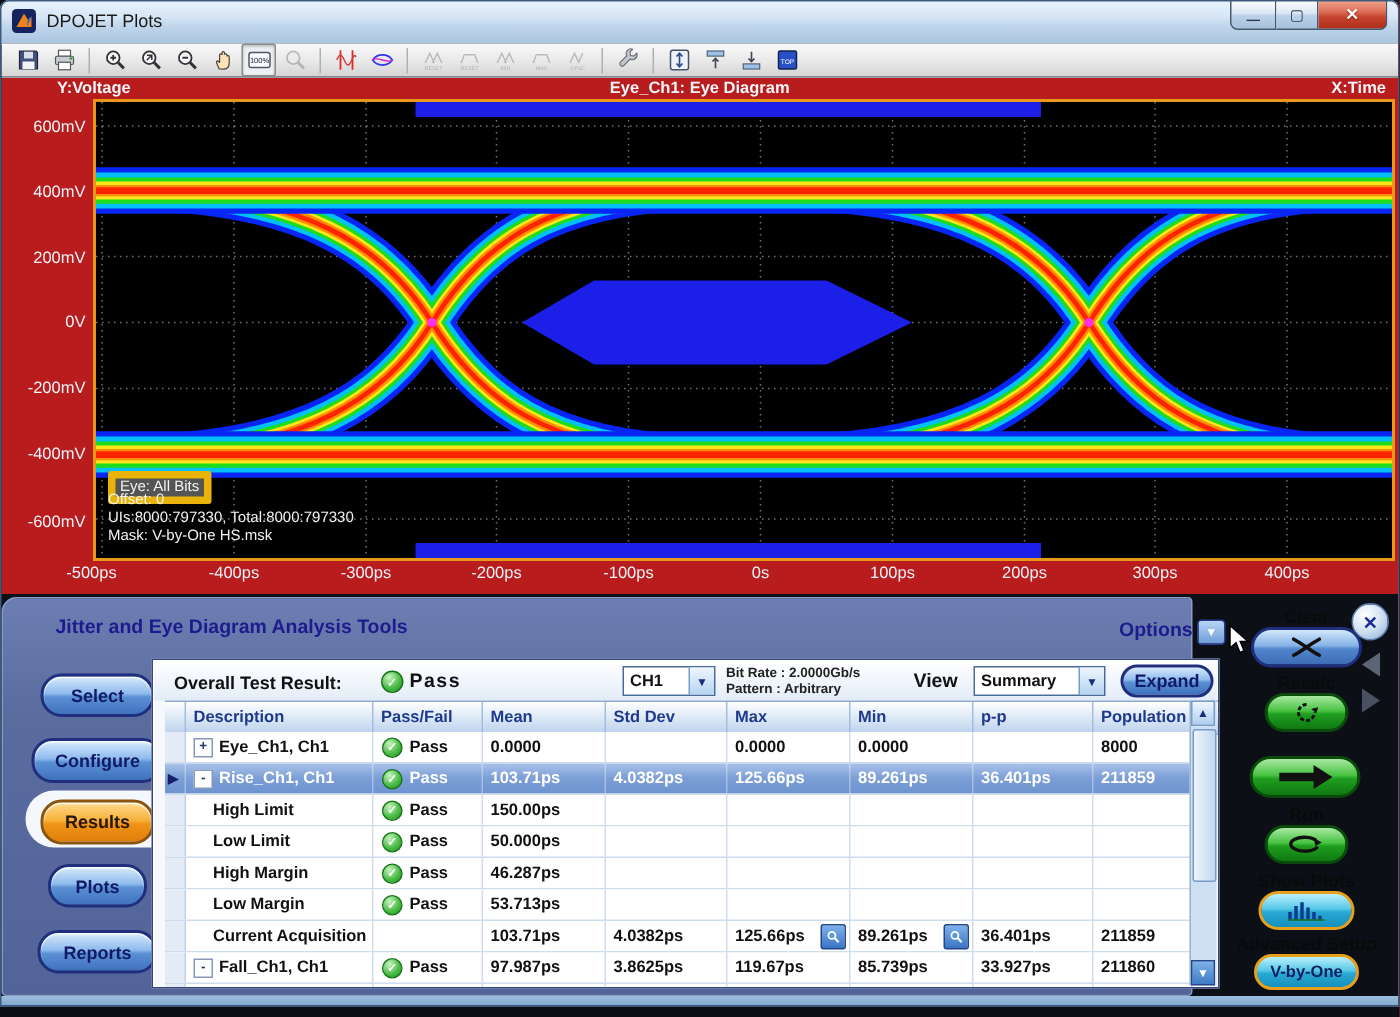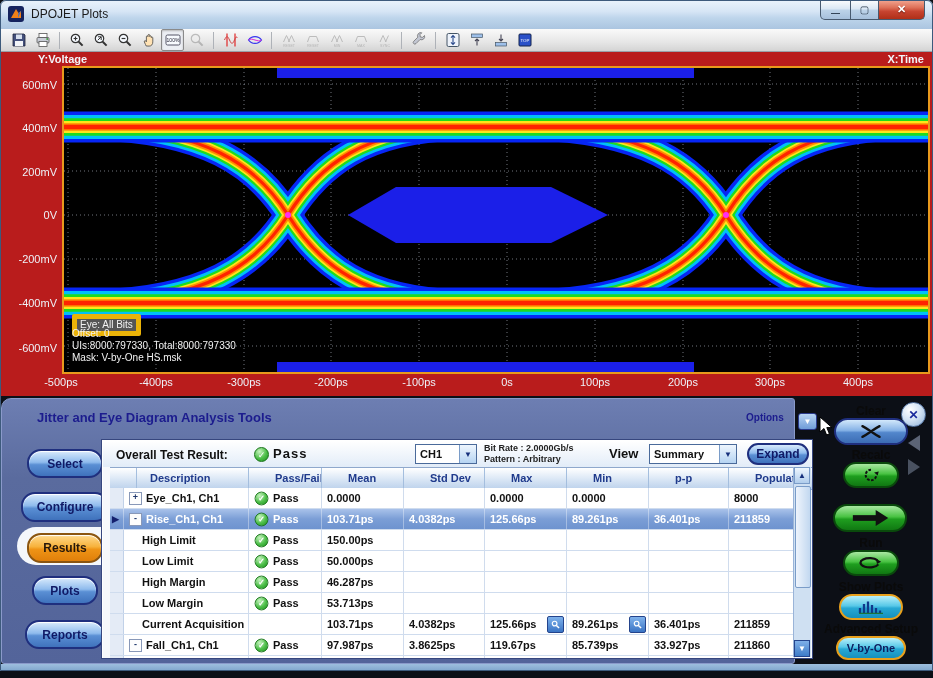--- a/index.html
+++ b/index.html
@@ -38,21 +38,21 @@
   .plot-frame{position:absolute;left:61px;top:14px;width:864px;height:304px;border:2px solid #e8991c;background:#000;}
   .plot-frame svg{position:absolute;left:0;top:0;}
   .ylab{position:absolute;left:0;width:56px;text-align:right;font-size:11px;color:#eef2f8;height:12px;line-height:12px;}
   .xlab{position:absolute;top:324px;width:60px;text-align:center;font-size:11px;color:#eef2f8;}
   .anno{position:absolute;left:8px;color:#f2f2f2;font-size:10px;line-height:12px;white-space:nowrap;}
   .anno-badge{background:#555;border:5px solid #eab308;border-radius:2px;padding:0 3px;display:inline-block;}
   
   .panel{position:absolute;left:1px;top:398px;width:794px;height:266px;background:linear-gradient(180deg,#6d7eb2,#5a6b9e 30%,#53649a);
          border:1px solid #8a9aca;border-radius:10px 3px 3px 3px;box-sizing:border-box;}
   .panel-title{position:absolute;left:35px;top:11px;font-size:13px;font-weight:bold;color:#1c1c8e;}
-  .options-label{position:absolute;left:744px;top:13px;font-size:10px;font-weight:bold;color:#1c1c8e;}
+  .options-label{position:absolute;left:744px;top:13px;font-size:13px;font-weight:bold;color:#1c1c8e;}
   .opt-arrow{position:absolute;left:796px;top:14px;width:17px;height:15px;border-radius:3px;border:1px solid #2a3a8c;
              background:linear-gradient(#b8d4f4,#6f9cd8);color:#fff;font-size:8px;display:flex;align-items:center;justify-content:center;}
   .opt-arrow::after{content:"▼";}
   .panel-close{position:absolute;left:899px;top:3px;width:23px;height:23px;border-radius:50%;
                background:radial-gradient(circle at 35% 30%,#ffffff,#d5e4f4 45%,#8fb0d8);border:1px solid #5a7aa8;
                color:#1a2a9c;font-weight:bold;font-size:12px;display:flex;align-items:center;justify-content:center;}
   .panel-close::after{content:"✕";}
   .side-tri{position:absolute;left:906px;width:0;height:0;border-top:8px solid transparent;border-bottom:8px solid transparent;}
   .tri-l{top:36px;border-right:12px solid rgba(190,205,235,.45);}
   .tri-r{top:60px;border-left:12px solid rgba(190,205,235,.35);}
@@ -80,21 +80,21 @@
   .combo-arrow::after{content:"▼";}
   .rb-rate{position:absolute;left:381px;top:2px;font-size:9px;font-weight:bold;color:#222;line-height:11px;}
   .rb-view{position:absolute;left:506px;top:5px;font-size:13px;font-weight:bold;color:#111;}
   .expand-btn{position:absolute;left:644px;top:2px;width:62px;height:22px;border-radius:11px;border:2px solid #1f2f7e;
               background:linear-gradient(180deg,#d8eafc,#8fbbed 45%,#5a8fd4 55%,#3f72bc);
               color:#101a66;font-weight:bold;font-size:12px;display:flex;align-items:center;justify-content:center;box-sizing:border-box;}
   
   .grid{display:grid;grid-template-columns:14px 125px 73px 82px 81px 82px 82px 80px 66px;margin-left:8px;width:685px;}
   .thead{position:absolute;left:0;top:27px;height:21px;background:linear-gradient(#ffffff,#d9e6f5 55%,#bdd2ec);
          border-top:1px solid #8fa8cc;border-bottom:1px solid #8fa8cc;width:100%;}
-  .thead .hc{font-size:11px;font-weight:bold;color:#1f3a8c;line-height:20px;padding-left:5px;border-right:1px solid #a4bede;overflow:hidden;white-space:nowrap;margin-left:21px;}
+  .thead .hc{font-size:11px;font-weight:bold;color:#1f3a8c;line-height:20px;padding-left:5px;border-right:1px solid #a4bede;overflow:hidden;white-space:nowrap;}
   .rows{position:absolute;left:0;top:48px;width:100%;}
   .trow{height:20px;background:#fff;border-bottom:1px solid #cfdcee;}
   .trow .c{font-size:11px;font-weight:bold;color:#111;line-height:19px;padding-left:5px;border-right:1px solid rgba(150,178,214,.45);
            overflow:hidden;white-space:nowrap;display:flex;align-items:center;box-sizing:border-box;}
   .gut{padding-left:2px !important;background:#e4ebf6;}
   .trow.sel{background:linear-gradient(#a9c2ea,#7b9ed6 50%,#6e93cf);}
   .trow.sel .c{color:#fff;border-right-color:rgba(255,255,255,.35);}
   .trow.sel .gut{background:transparent;color:#14206e;}
   .rowmark::after{content:"▶";font-size:9px;color:#14206e;}
   .exp{width:11px;height:11px;border:1px solid #8898b8;background:#fdfdfd;color:#223a6e;font-size:9px;font-weight:bold;
@@ -267,20 +267,21 @@
   <div class="tbtn">
       <svg viewBox="0 0 16 16">
         <rect x="2" y="2" width="12" height="12" rx="1" fill="#2a50c8" stroke="#14244c"></rect>
         <text x="8" y="10.4" font-size="4.4" text-anchor="middle" fill="#fff">TOP</text>
       </svg>
     </div>
 </div>
 
 <div class="plot-region">
   <span class="plot-htext" style="left:37px;">Y:Voltage</span>
+  <span class="plot-htext" style="left:0;right:0;text-align:center;">Eye_Ch1: Eye Diagram</span>
   <span class="plot-htext" style="right:8px;">X:Time</span>
 
   <span class="ylab" style="top:27px;">600mV</span>
   <span class="ylab" style="top:70px;">400mV</span>
   <span class="ylab" style="top:114px;">200mV</span>
   <span class="ylab" style="top:157px;">0V</span>
   <span class="ylab" style="top:201px;">-200mV</span>
   <span class="ylab" style="top:245px;">-400mV</span>
   <span class="ylab" style="top:290px;">-600mV</span>
 

